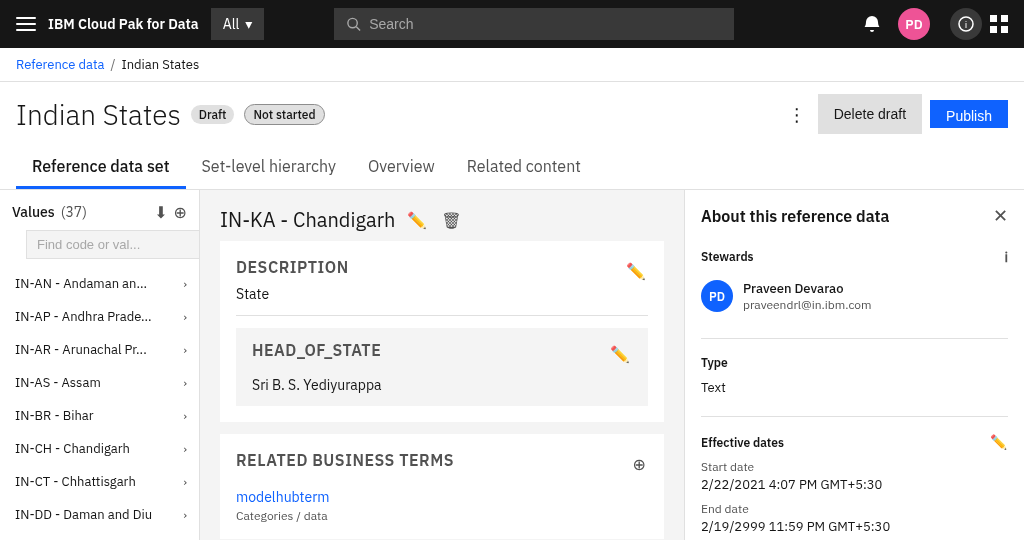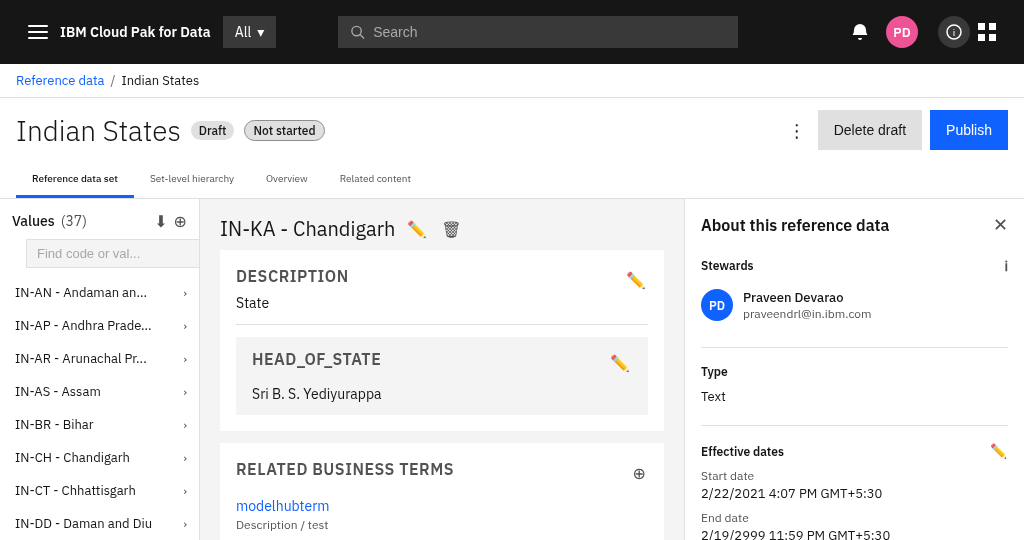--- a/index.html
+++ b/index.html
@@ -2,24 +2,24 @@
 <html><head>
   <meta charset="utf-8">
   <style>
     * { box-sizing: border-box; margin: 0; padding: 0; }
     body { font-family: 'IBM Plex Sans', Arial, sans-serif; font-size: 14px; background: #f4f4f4; color: #161616; }
 
     
     .top-nav {
       background: #161616;
       color: #fff;
-      height: 64px;
-      display: flex;
-      align-items: center;
-      padding: 0 28px;
+      height: 48px;
+      display: flex;
+      align-items: center;
+      padding: 0 16px;
       gap: 12px;
     }
     .top-nav-menu { cursor: pointer; display: flex; align-items: center; }
     .top-nav-title { font-size: 14px; font-weight: 600; color: #fff; flex: 0 0 auto; }
     .top-nav-search {
       flex: 1;
       display: flex;
       align-items: center;
       background: #393939;
       border-radius: 0;
@@ -104,33 +104,33 @@
       font-size: 14px;
       height: 40px;
     }
     .btn-publish {
       background: #0f62fe;
       color: #fff;
       border: none;
       padding: 8px 16px;
       cursor: pointer;
       font-size: 14px;
-      height: 40px;
+      height: 28px;
     }
     .overflow-menu { color: #161616; cursor: pointer; font-size: 18px; padding: 4px; }
 
     
     .tabs {
       display: flex;
       gap: 0;
       margin-top: 4px;
     }
     .tab {
       padding: 10px 16px;
-      font-size: 10px;
+      font-size: 16px;
       cursor: pointer;
       color: #525252;
       border-bottom: 3px solid transparent;
       white-space: nowrap;
     }
     .tab.active {
       color: #161616;
       border-bottom: 3px solid #0f62fe;
       font-weight: 500;
     }
@@ -449,21 +449,21 @@
         <span class="section-value">Sri B. S. Yediyurappa</span>
       </div>
     </div>
 
     <div class="section-card">
       <div class="section-header" style="margin-bottom:10px;">
         <span class="section-label">Related business terms</span>
         <span class="icon-btn">⊕</span>
       </div>
       <a class="related-terms-link">modelhubterm</a>
-      <div class="related-terms-sub">Description  /  test</div>
+      <div class="related-terms-sub">Categories  /  data</div>
     </div>
 
     <div class="section-card">
       
       
     </div>
 
   </div>
 
   <div class="right-panel">

